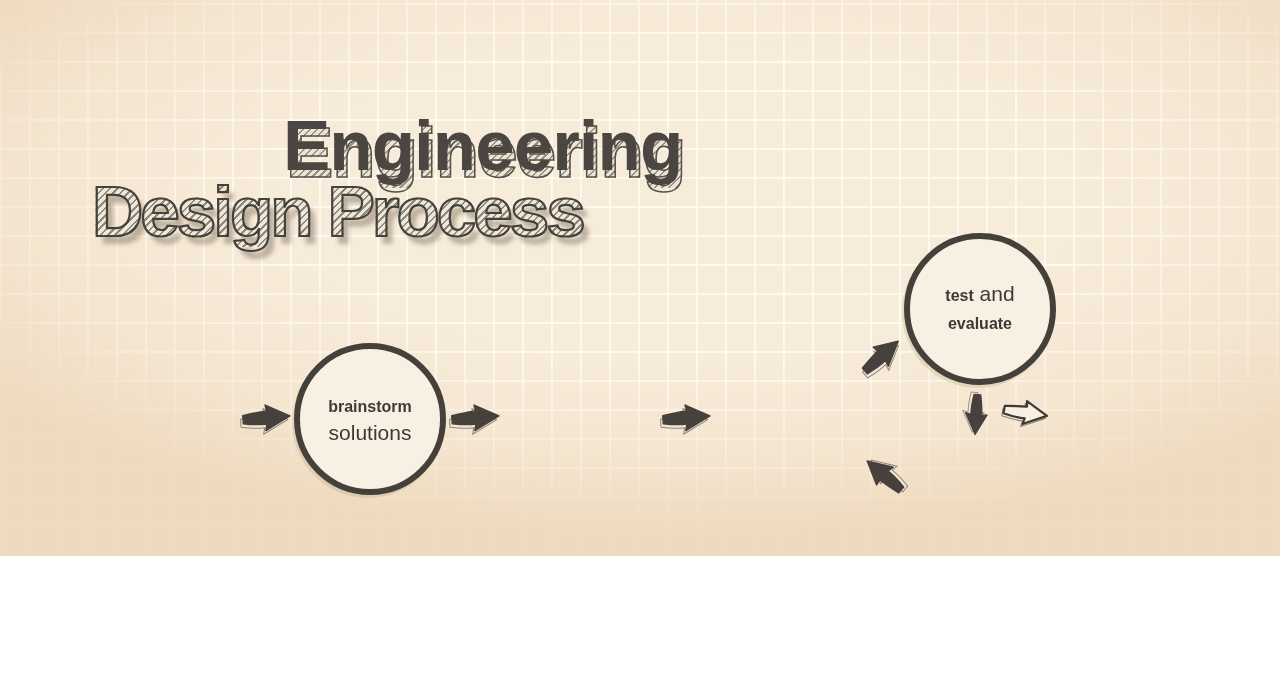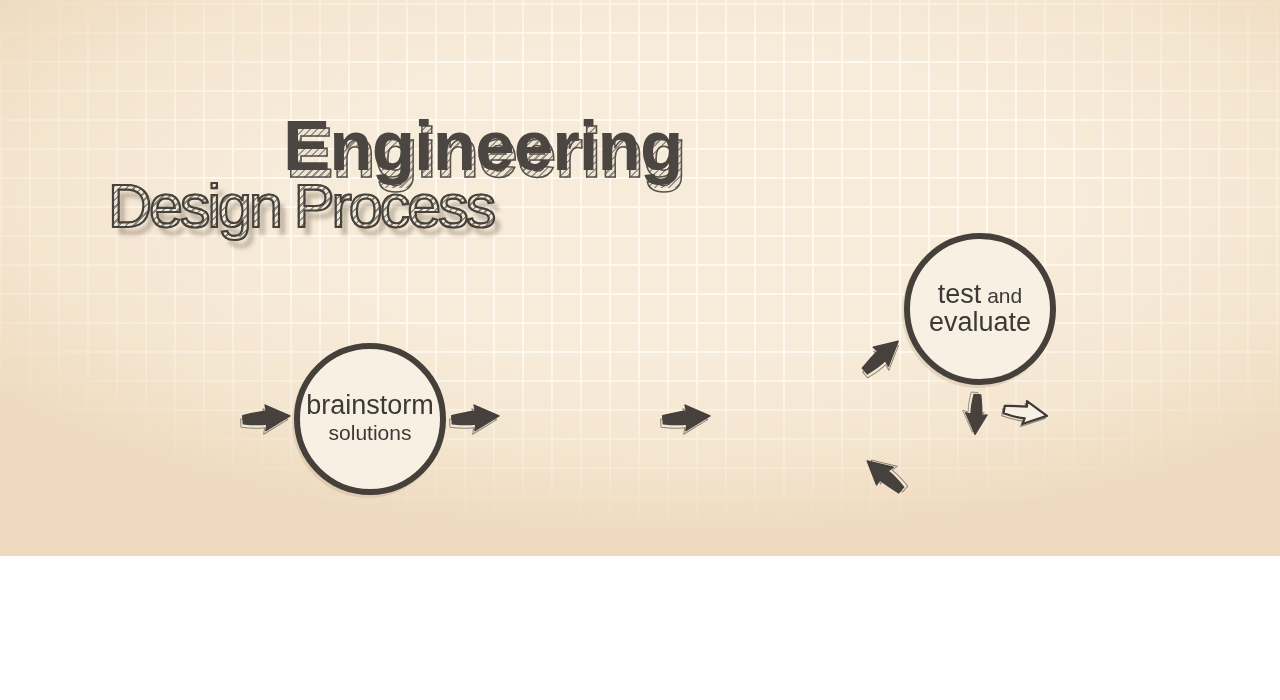--- a/index.html
+++ b/index.html
@@ -30,22 +30,22 @@
   }
   .title-top::before{
     content:attr(data-text);
     position:absolute;left:3px;top:7px;z-index:-1;
     color:transparent;
     background:repeating-linear-gradient(135deg,#9a9184 0 1.6px,#ece4d4 1.6px 5px);
     -webkit-background-clip:text;background-clip:text;
     -webkit-text-stroke:1.5px #57514a;
   }
   .title-main{
-    position:absolute;left:108px;top:176px;
-    font-size:61px;line-height:1;font-weight:400;letter-spacing:-3px;white-space:nowrap;
+    position:absolute;left:92px;top:176px;
+    font-size:71px;line-height:1;font-weight:700;letter-spacing:-3px;white-space:nowrap;
     color:transparent;
     background:repeating-linear-gradient(135deg,#8f887c 0 1.8px,#eee8da 1.8px 5.2px);
     -webkit-background-clip:text;background-clip:text;
     -webkit-text-stroke:2.2px #46413b;
   }
   .title-main::before{
     content:attr(data-text);
     position:absolute;left:6px;top:8px;z-index:-1;
     color:rgba(128,113,94,0.48);
     -webkit-text-stroke:0;
@@ -55,21 +55,21 @@
 
   
   .circle{
     position:absolute;box-sizing:border-box;border-radius:50%;
     background:#f7f0e3;border:6px solid #454039;
     box-shadow:-2px 3px 0 rgba(186,166,136,0.30);
     display:flex;flex-direction:column;align-items:center;justify-content:center;
     text-align:center;color:#3d3935;
   }
   .line{font-size:21px;line-height:26px;font-weight:400;white-space:nowrap;}
-  .line b{font-size:27px;font-weight:400;}
+  .line b{font-size:16px;font-weight:700;}
   .line b:empty,.line span:empty{display:none;}
 
   
   .arrow{position:absolute;overflow:visible;transform-origin:50% 50%;}
 </style>
 </head>
 <body>
 
 <div id="stage">
 

